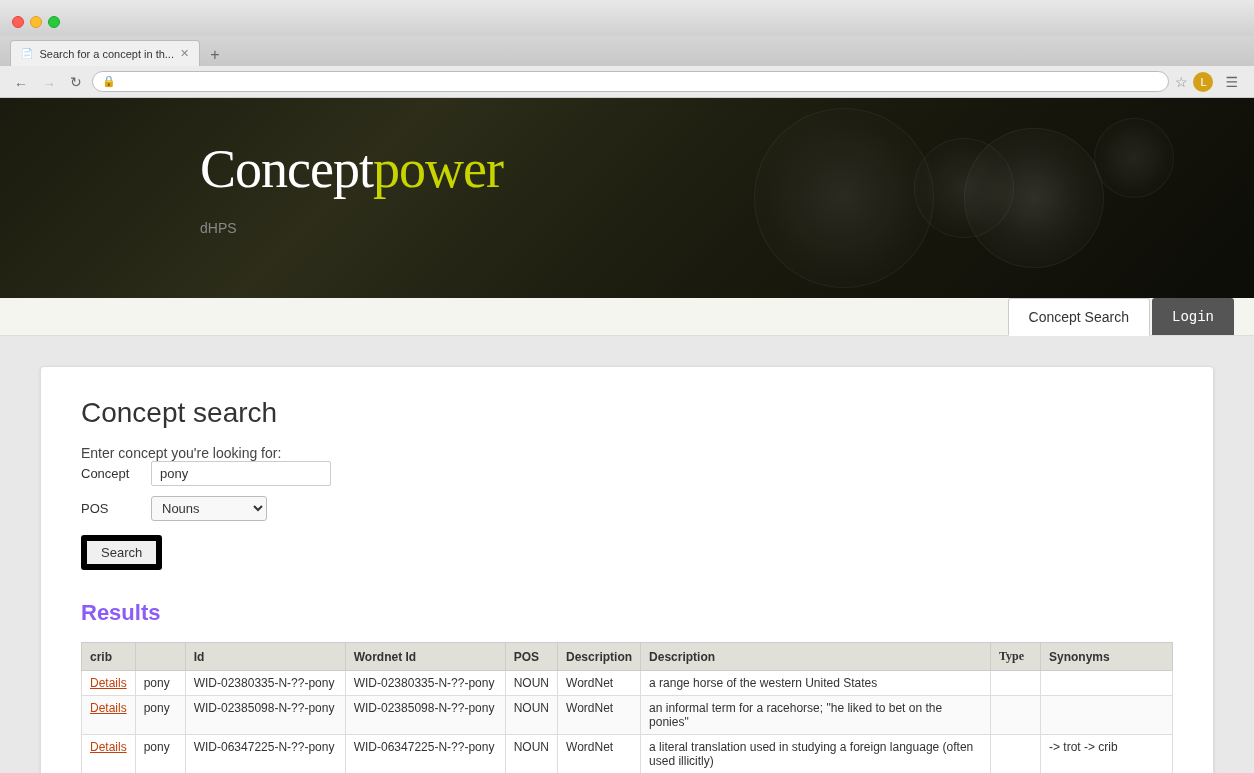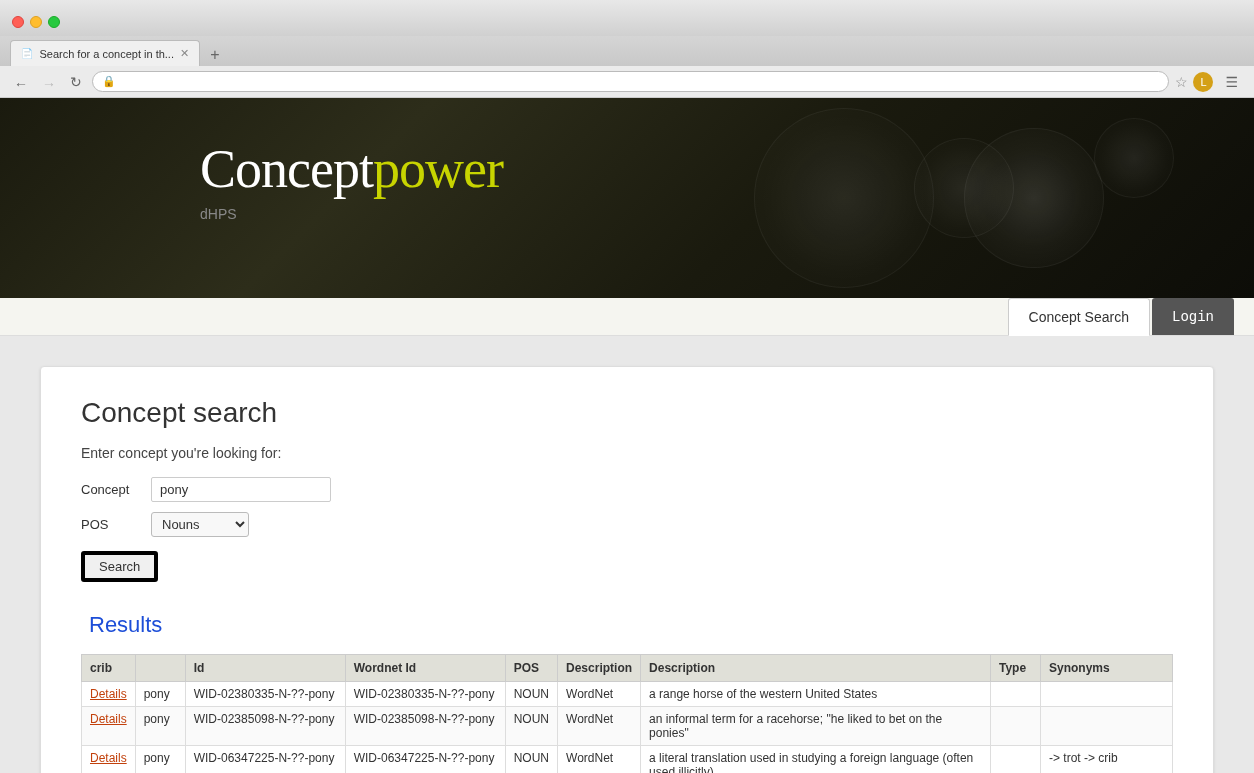--- a/index.html
+++ b/index.html
@@ -78,21 +78,21 @@
       position: absolute; border-radius: 50%;
       background: radial-gradient(circle, rgba(255,255,255,0.08) 0%, rgba(255,255,255,0.02) 60%, transparent 100%);
       border: 1px solid rgba(255,255,255,0.05);
     }
     .header-content { position: relative; z-index: 2; padding: 40px 0 0 200px; }
     .logo-text {
       font-size: 54px; font-weight: 300; letter-spacing: -1px; color: white;
       font-family: 'Georgia', serif;
     }
     .logo-text .power { color: #c8d400; font-weight: 400; }
-    .logo-subtitle { color: #888; font-size: 14px; margin-top: 6px; }
+    .logo-subtitle { color: #888; font-size: 14px; margin-top: 20px; }
 
     
     .site-nav {
       background: #f5f5f0; border-bottom: 1px solid #ddd;
       display: flex; justify-content: flex-end; padding: 0 20px;
     }
     .nav-btn {
       padding: 10px 20px; border: none; cursor: pointer;
       font-size: 14px; background: none; color: #333;
     }
@@ -109,42 +109,42 @@
     
     .main-area { padding: 30px 40px; }
     .search-card {
       background: white; border: 1px solid #ddd; border-radius: 4px;
       padding: 30px 40px 40px;
       box-shadow: 0 1px 3px rgba(0,0,0,0.1);
     }
     .page-title {
       font-size: 28px; font-weight: 300; color: #333; margin-bottom: 16px;
     }
-    .search-prompt { color: #444; font-size: 14px; margin-bottom: 16px; }
+    .search-prompt { color: #444; font-size: 14px; margin-bottom: 0; }
     .form-group { display: flex; align-items: center; margin-bottom: 10px; }
     .form-label { width: 70px; font-size: 13px; color: #333; }
     .form-input {
       border: 1px solid #ccc; padding: 4px 8px; font-size: 13px;
       width: 180px; border-radius: 2px; color: #333;
     }
     .form-select {
       border: 1px solid #bbb; padding: 3px 6px; font-size: 13px;
       border-radius: 3px; background: #f8f8f8; color: #333;
-      cursor: pointer; width: 98px;
+      cursor: pointer; width: 116px;
     }
     .search-btn {
-      background: #f0f0f0; border: 4px solid #000000; padding: 4px 14px;
+      background: #f0f0f0; border: 6px solid #000000; padding: 4px 14px;
       font-size: 13px; border-radius: 3px; cursor: pointer; color: #333;
       margin-top: 4px;
     }
 
     
     .results-title {
-      font-size: 22px; font-weight: 400; color: #1d4ed8;
-      margin: 30px 8px 16px;
+      font-size: 22px; font-weight: 700; color: #8b5cf6;
+      margin: 30px 0 16px;
     }
     .results-table {
       width: 100%; border-collapse: collapse; font-size: 12px;
     }
     .results-table th {
       background: #e0e0d8; border: 1px solid #ccc; padding: 6px 8px;
       text-align: left; font-weight: bold; color: #333;
     }
     .results-table td {
       border: 1px solid #ddd; padding: 5px 8px; color: #333;
@@ -152,21 +152,21 @@
     }
     .results-table tr:nth-child(even) td { background: #fafafa; }
     .results-table tr:nth-child(odd) td { background: white; }
     .details-link { color: #c2410c; text-decoration: underline; cursor: pointer; }
     .col-term { width: 50px; text-align: right; }
     .col-id { width: 160px; }
     .col-wid { width: 160px; }
     .col-pos { width: 50px; }
     .col-clist { width: 80px; }
     .col-desc { }
-    .col-type { width: 50px; }
+    .col-type { width: 50px; font-family: Liberation Serif, serif; }
     .col-syn { width: 132px; }
   </style>
 </head>
 <body>
 
 <div class="browser-chrome">
   <div class="browser-titlebar">
     <div class="browser-controls">
       <div class="browser-dot red"></div>
       <div class="browser-dot yellow"></div>

